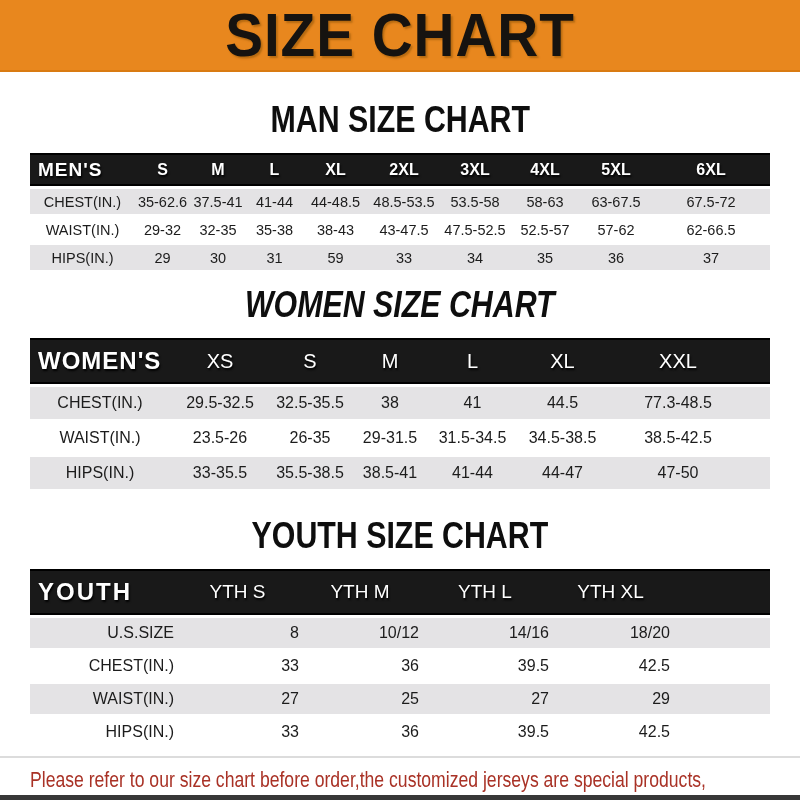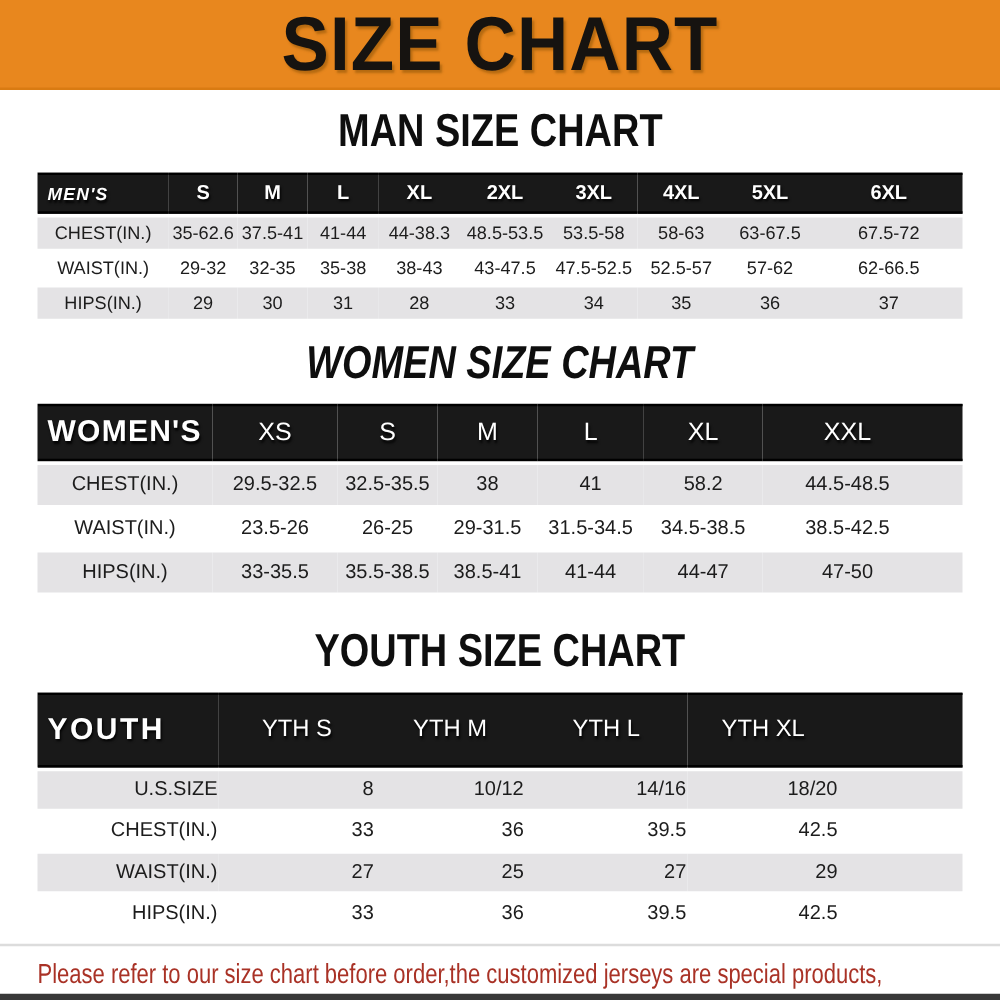--- a/index.html
+++ b/index.html
@@ -14,49 +14,49 @@
   .banner-text{
     font-size:61px;font-weight:bold;color:#161310;letter-spacing:1px;
     display:inline-block;transform:scaleX(0.93);
     text-shadow:2px 2px 2px rgba(120,70,0,0.45);
   }
   .section-heading{text-align:center;color:#0e0e0e;}
   .section-heading .ht{
     display:inline-block;font-size:37px;font-weight:bold;letter-spacing:0px;
     transform:scaleX(0.82);line-height:36px;
   }
-  .hd-man{margin-top:15px;}
+  .hd-man{margin-top:30px;}
   .hd-women{margin-top:14px;font-style:italic;}
   .hd-youth{margin-top:26px;}
   table.size-table{
     width:740px;margin:12px auto 0;table-layout:fixed;
     border-collapse:separate;border-spacing:0 3px;
   }
   tr.head th{
     background:#191919;color:#ffffff;font-weight:bold;text-align:center;
     text-shadow:1px 2px 2px rgba(0,0,0,0.9);
     box-shadow:inset 0 2px 0 #000, inset 0 -2px 0 #000;
   }
   tr.head th.tbl-label{text-align:left;padding-left:8px;}
   td{text-align:center;color:#1c1c1c;}
   tr.gray td{background:#E4E3E5;}
   tr.white td{background:#ffffff;}
 
   .men tr.head{height:33px;}
   .men tr.head th{font-size:16px;}
-  .men tr.head th.tbl-label{font-size:14px;letter-spacing:1px;font-style:italic;}
+  .men tr.head th.tbl-label{font-size:19px;letter-spacing:1px;}
   .men td{height:23px;font-size:14.5px;}
 
   .women tr.head{height:46px;}
   .women tr.head th{font-size:20px;font-weight:normal;margin-left:30px;}
   .women tr.head th.tbl-label{font-size:24px;font-weight:bold;letter-spacing:1px;}
   .women td{height:30px;font-size:16px;}
   .women th:last-child,.women td:last-child{padding-right:25px;}
 
-  .youth tr.head{height:60px;}
+  .youth tr.head{height:46px;}
   .youth tr.head th{font-size:19px;font-weight:normal;}
   .youth tr.head th.tbl-label{font-size:24px;font-weight:bold;letter-spacing:2px;}
   .youth td{height:28px;font-size:16px;text-align:right;}
   .youth th.szcol,.youth td.szcol-last{padding-right:100px;}
 
   .divider{height:2px;background:#DCDCDC;margin-top:6px;}
   .footer{padding:6px 0 0 30px;}
   .footer-line{
     display:block;white-space:nowrap;font-size:22px;line-height:31px;
     color:#A93226;transform:scaleX(0.80);transform-origin:left center;
@@ -98,21 +98,21 @@
     <th>3XL</th>
     <th>4XL</th>
     <th>5XL</th>
     <th>6XL</th>
   </tr>
   <tr class="gray">
     <td>CHEST(IN.)</td>
     <td>35-62.6</td>
     <td>37.5-41</td>
     <td>41-44</td>
-    <td>44-38.3</td>
+    <td>44-48.5</td>
     <td>48.5-53.5</td>
     <td>53.5-58</td>
     <td>58-63</td>
     <td>63-67.5</td>
     <td>67.5-72</td>
   </tr>
   <tr class="white">
     <td>WAIST(IN.)</td>
     <td>29-32</td>
     <td>32-35</td>
@@ -122,21 +122,21 @@
     <td>47.5-52.5</td>
     <td>52.5-57</td>
     <td>57-62</td>
     <td>62-66.5</td>
   </tr>
   <tr class="gray">
     <td>HIPS(IN.)</td>
     <td>29</td>
     <td>30</td>
     <td>31</td>
-    <td>28</td>
+    <td>59</td>
     <td>33</td>
     <td>34</td>
     <td>35</td>
     <td>36</td>
     <td>37</td>
   </tr>
 </tbody>
   </table>
 
 <div class="section-heading hd-women">
@@ -162,27 +162,27 @@
     <th>L</th>
     <th>XL</th>
     <th>XXL</th>
   </tr>
   <tr class="gray">
     <td>CHEST(IN.)</td>
     <td>29.5-32.5</td>
     <td>32.5-35.5</td>
     <td>38</td>
     <td>41</td>
-    <td>58.2</td>
-    <td>44.5-48.5</td>
+    <td>44.5</td>
+    <td>77.3-48.5</td>
   </tr>
   <tr class="white">
     <td>WAIST(IN.)</td>
     <td>23.5-26</td>
-    <td>26-25</td>
+    <td>26-35</td>
     <td>29-31.5</td>
     <td>31.5-34.5</td>
     <td>34.5-38.5</td>
     <td>38.5-42.5</td>
   </tr>
   <tr class="gray">
     <td>HIPS(IN.)</td>
     <td>33-35.5</td>
     <td>35.5-38.5</td>
     <td>38.5-41</td>

